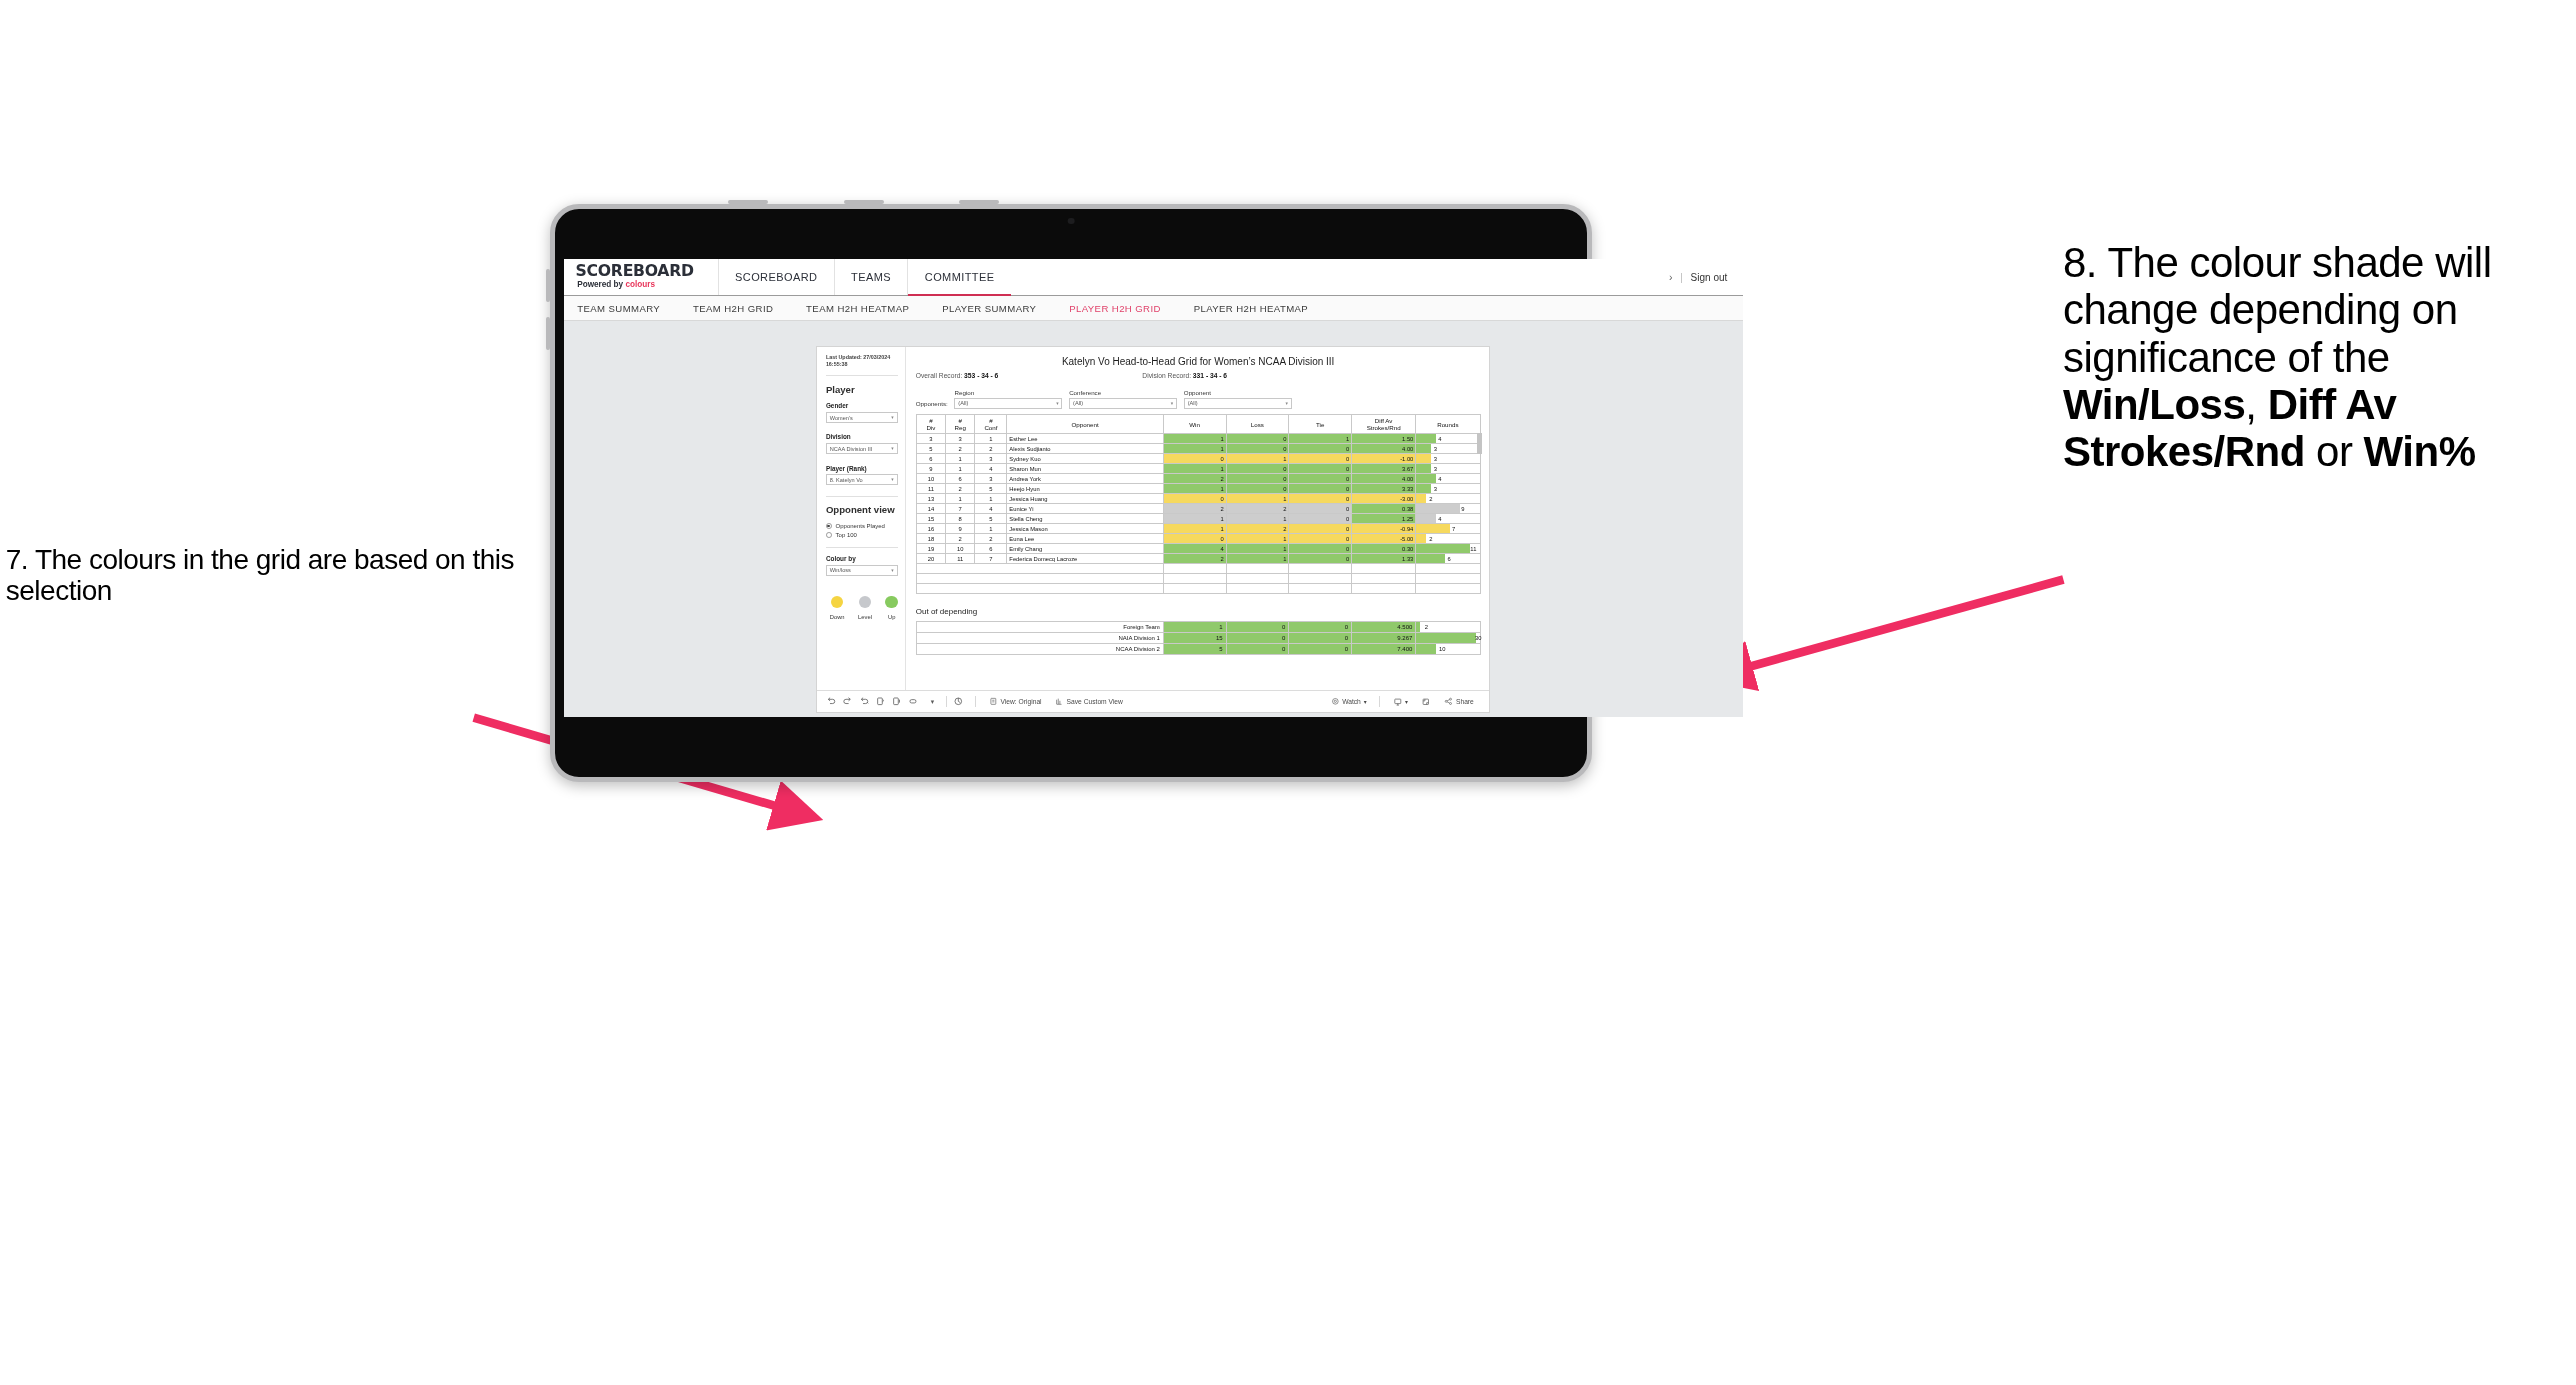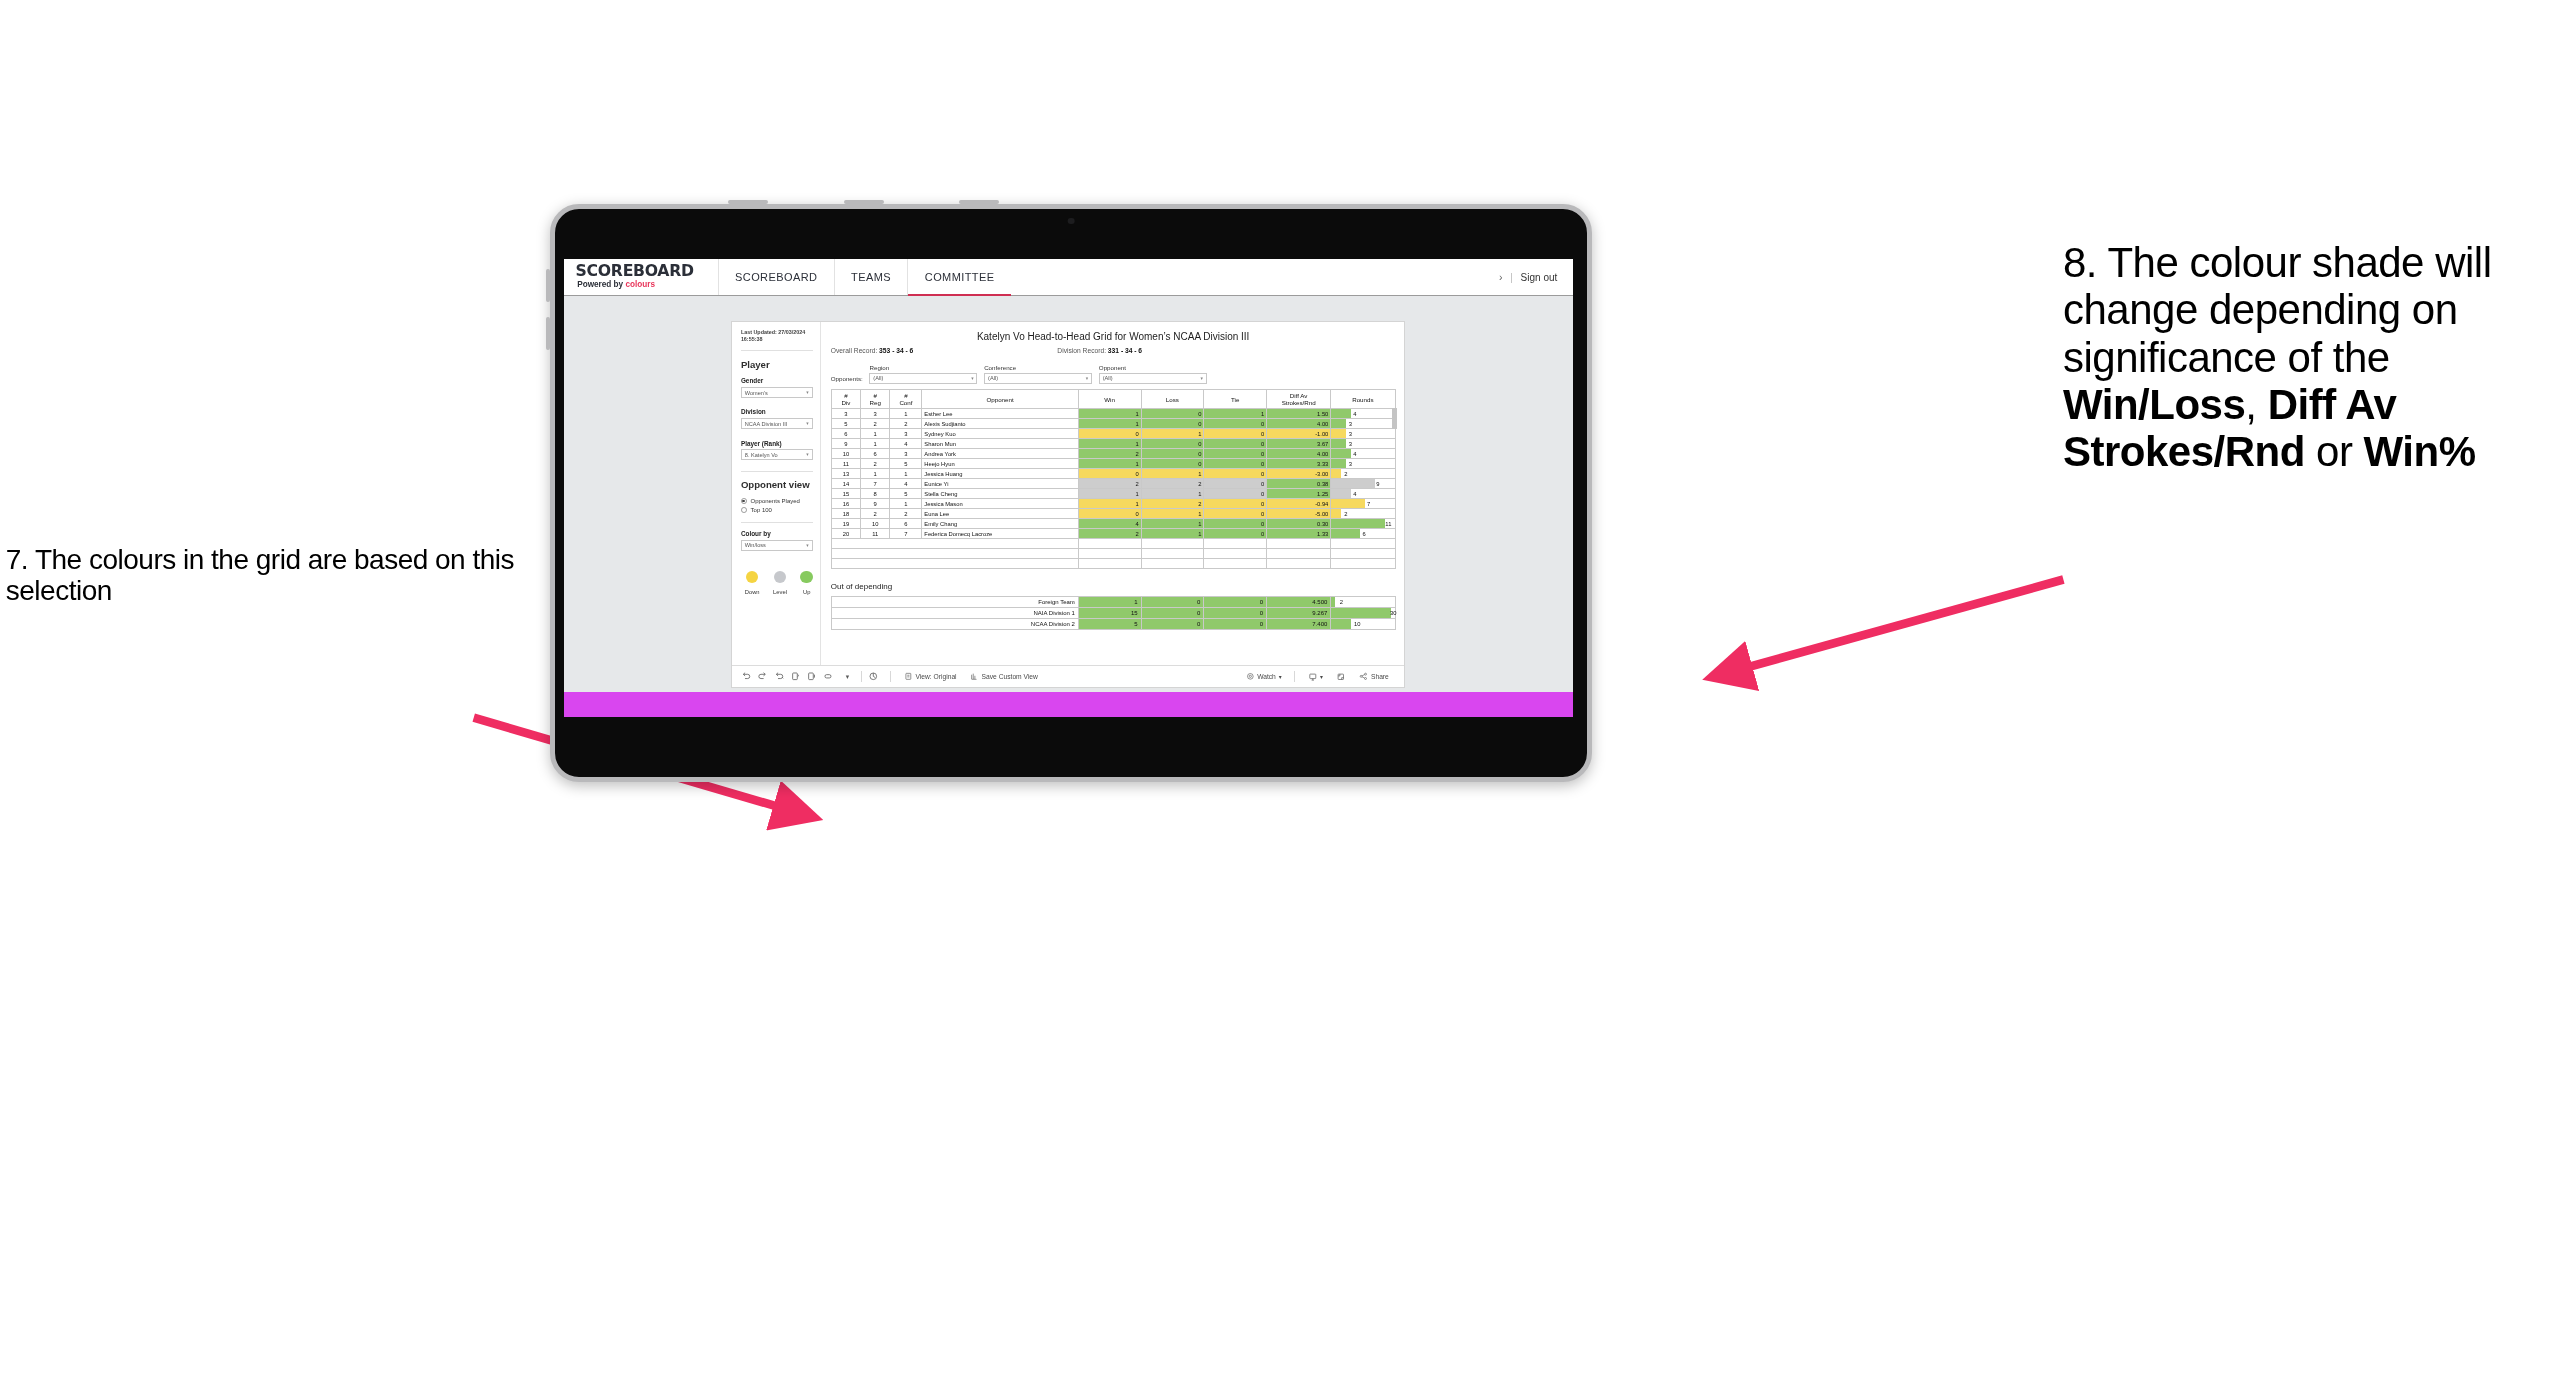--- a/index.html
+++ b/index.html
@@ -51,22 +51,22 @@
   .tbtn { position:absolute; background:#b9b9bb; border-radius:1.9px; }
   .tbtn.b1 { left:-8.7px; top:60px; width:3.9px; height:33px; }
   .tbtn.b2 { left:-8.7px; top:108px; width:3.9px; height:33px; }
   .tbtn.t1 { top:-8.7px; left:173px; width:40px; height:3.9px; }
   .tbtn.t2 { top:-8.7px; left:289px; width:40px; height:3.9px; }
   .tbtn.t3 { top:-8.7px; left:404px; width:40px; height:3.9px; }
 
   #screen {
     position:absolute;
     left: 8.7px; top: 50px;
-    width: 1009px; height: 458px;
-    background: #d946ef;
+    width: 1179px; height: 458px;
+    background: #fde047;
     overflow: hidden;
   }
 
   
   #topnav {
     height: 37px; background:#fff;
     display:flex; align-items:stretch;
     border-bottom:1px solid #9b9b9b;
     position:relative;
   }
@@ -254,20 +254,28 @@
         <div class="navtab">SCOREBOARD</div>
         <div class="navtab">TEAMS</div>
         <div class="navtab active">COMMITTEE</div>
         <div class="navright">
           <span class="chev">›</span>
           <span class="pipe">|</span>
           <span>Sign out</span>
         </div>
       </div>
 
+      <div id="subnav">
+        <div class="subtab">TEAM SUMMARY</div>
+        <div class="subtab">TEAM H2H GRID</div>
+        <div class="subtab">TEAM H2H HEATMAP</div>
+        <div class="subtab">PLAYER SUMMARY</div>
+        <div class="subtab active">PLAYER H2H GRID</div>
+        <div class="subtab">PLAYER H2H HEATMAP</div>
+      </div>
 
       <div id="viewport">
         <div id="dash">
           <div id="dashbody">
 
             <div id="sidebar">
               <div class="lastupd">Last Updated: 27/03/2024 16:55:38</div>
               <div class="hr"></div>
               <div class="sect-title">Player</div>
 

